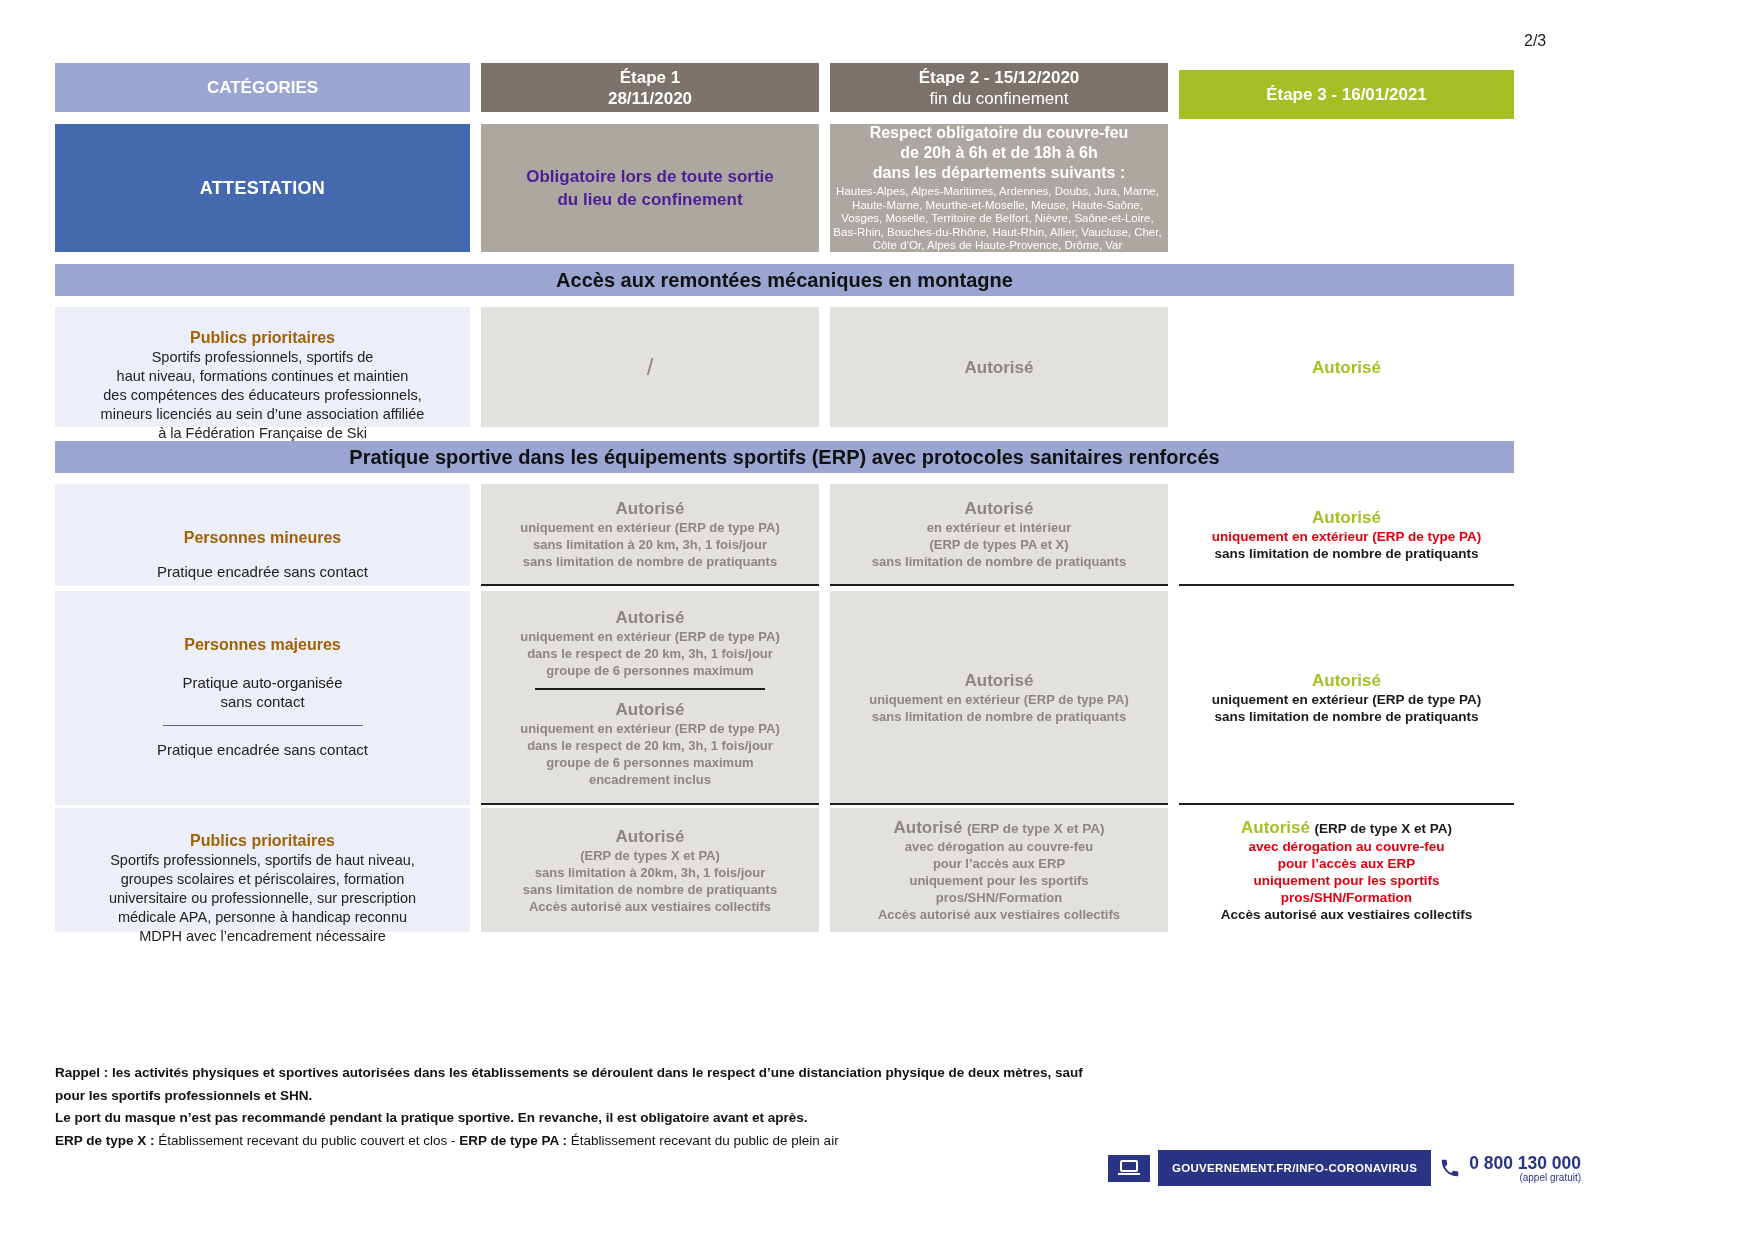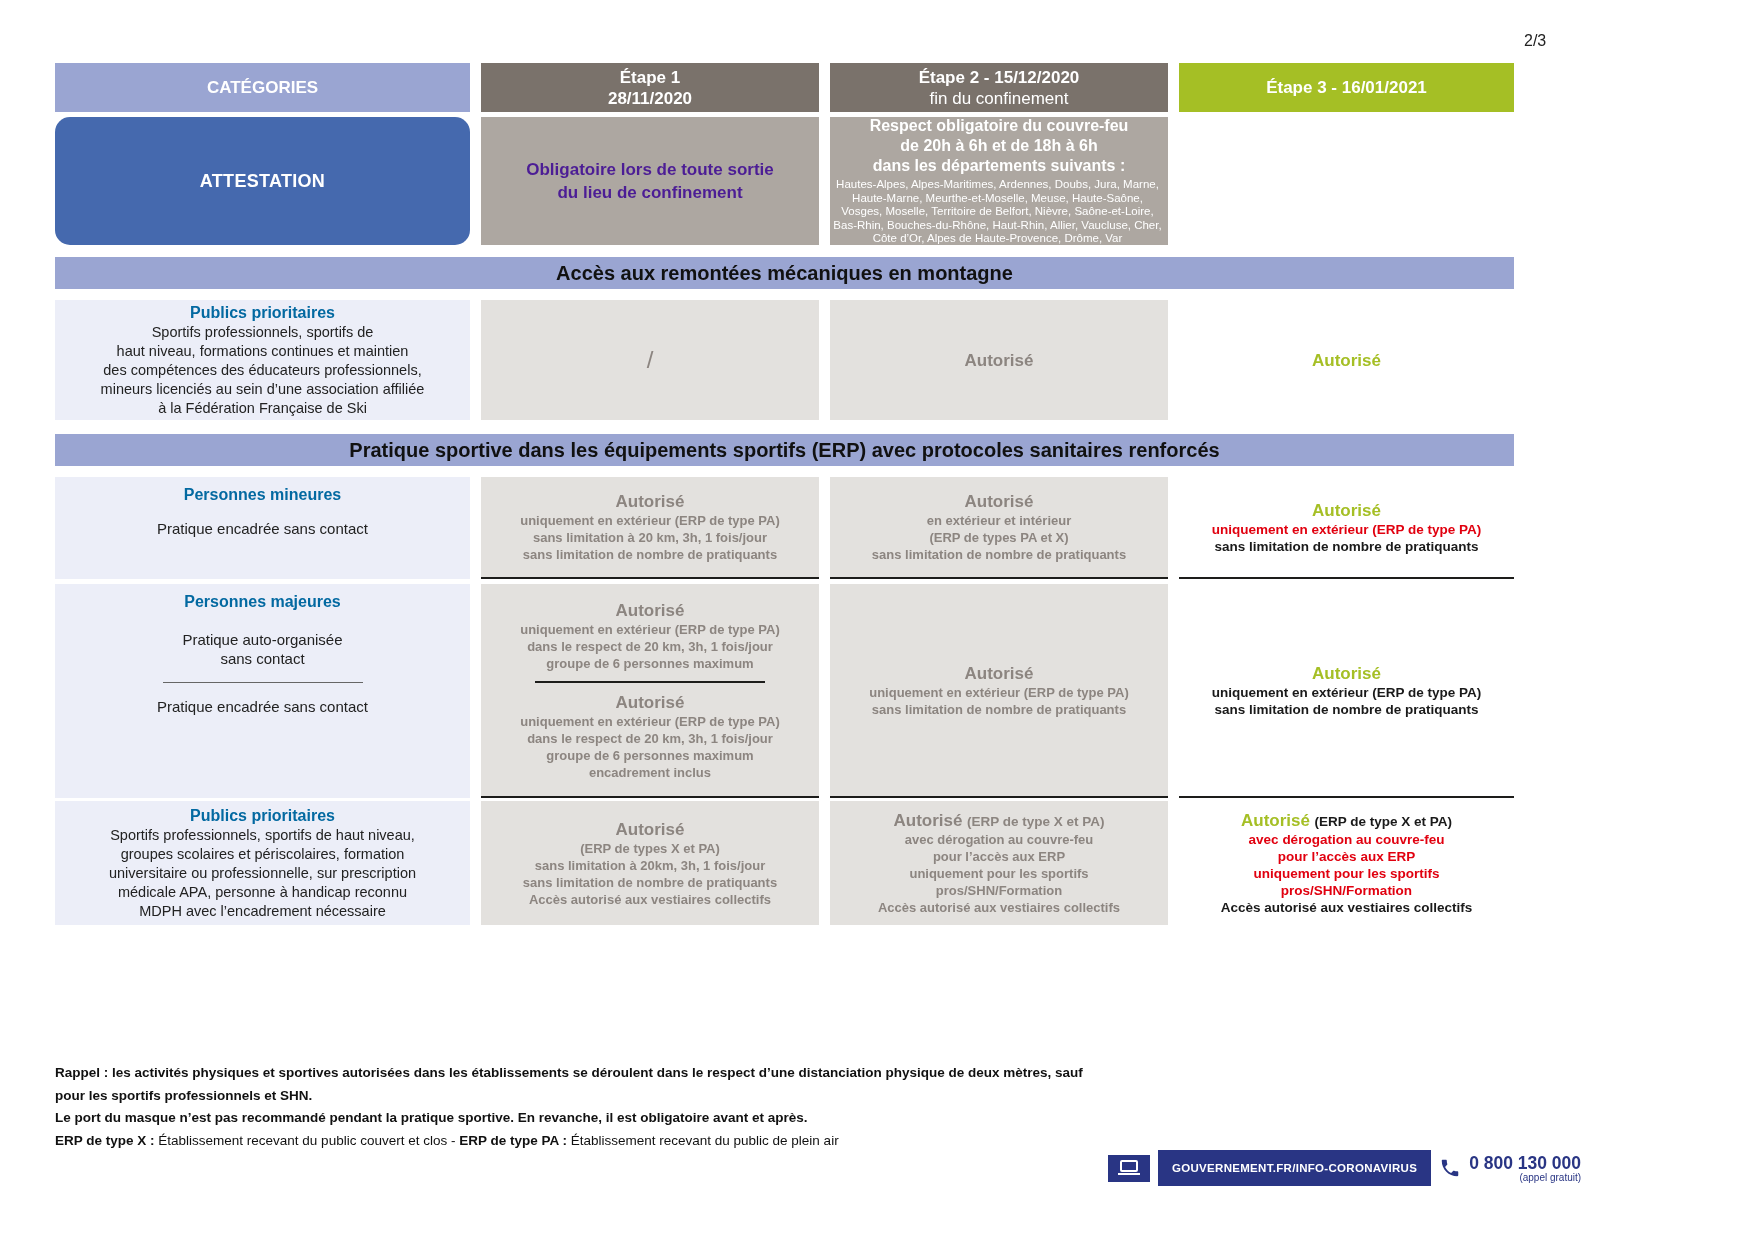--- a/index.html
+++ b/index.html
@@ -6,26 +6,26 @@
   body{
     width:1754px;height:1240px;background:#ffffff;position:relative;overflow:hidden;
     font-family:"Liberation Sans", sans-serif;color:#1a1a1a;
   }
   .pageno{position:absolute;left:1524px;top:32px;font-size:16px;color:#222;}
   .tbl{position:absolute;left:55px;top:63px;width:1459px;}
   .grid{display:grid;grid-template-columns:415px 338px 338px 335px;column-gap:11px;}
   .cell{display:flex;flex-direction:column;align-items:center;justify-content:center;text-align:center;box-sizing:border-box;}
   
   .bg-peri{background:#9aa5d2;}
-  .bg-blue{background:#4569ae;border-radius:15px;}
+  .bg-blue{background:#4569ae;}
   .bg-dkgray{background:#7a726b;}
   .bg-midgray{background:#ada7a1;}
   .bg-ltgray{background:#e3e1de;}
   .bg-lav{background:#eceef8;}
-  .bg-green{background:#a5bf25;}
+  .bg-green{background:#a5bf25;margin-top:7px;}
   .bg-pgreen{background:#e6ead1;}
   
   .r-header{margin-bottom:5px;}
   .r-header .cell{height:49px;color:#fff;font-weight:bold;font-size:17px;line-height:21px;}
   .r-attest{margin-bottom:12px;}
   .r-attest .cell{height:128px;}
   .band{height:32px;line-height:32px;text-align:center;font-weight:bold;font-size:20px;color:#111;background:#9aa5d2;margin-bottom:11px;}
   .r-ski{margin-bottom:14px;}
   .r-ski .cell{height:120px;}
   .r-min{margin-bottom:5px;}
@@ -33,21 +33,21 @@
   .r-maj{margin-bottom:3px;}
   .r-maj .cell{height:214px;}
   .r-prio .cell{height:124px;}
   
   .fw-n{font-weight:normal;}
   .wt17{color:#4c1d95;font-weight:bold;font-size:17px;line-height:23px;}
   .wt16{color:#fff;font-weight:bold;font-size:16px;line-height:20px;}
   .bt17{color:#1a1a1a;font-weight:bold;font-size:17px;line-height:23px;}
   .attl{color:#fff;font-weight:bold;font-size:18px;letter-spacing:.3px;}
   .depts{color:#fff;font-size:11.5px;line-height:13.5px;padding:2px 6px 0 3px;}
-  .cat-title{font-weight:bold;font-size:16px;line-height:20px;color:#0369a1;}
+  .cat-title{font-weight:bold;font-size:16px;line-height:20px;color:#a16207;margin-top:36px;}
   .cat-line{font-size:14.5px;line-height:19px;color:#222;}
   .cat-sub{font-size:15px;line-height:19px;color:#222;}
   .status{font-size:17px;font-weight:bold;line-height:21px;}
   .status-sfx{font-size:13.5px;font-weight:bold;}
   .detail{font-size:13px;font-weight:bold;line-height:17px;}
   .detail4{font-size:13.5px;font-weight:bold;line-height:17px;}
   .t-gray{color:#8c8580;}
   .t-green{color:#a5bf25;}
   .t-red{color:#e1000f;}
   .t-blk{color:#1a1a1a;}

